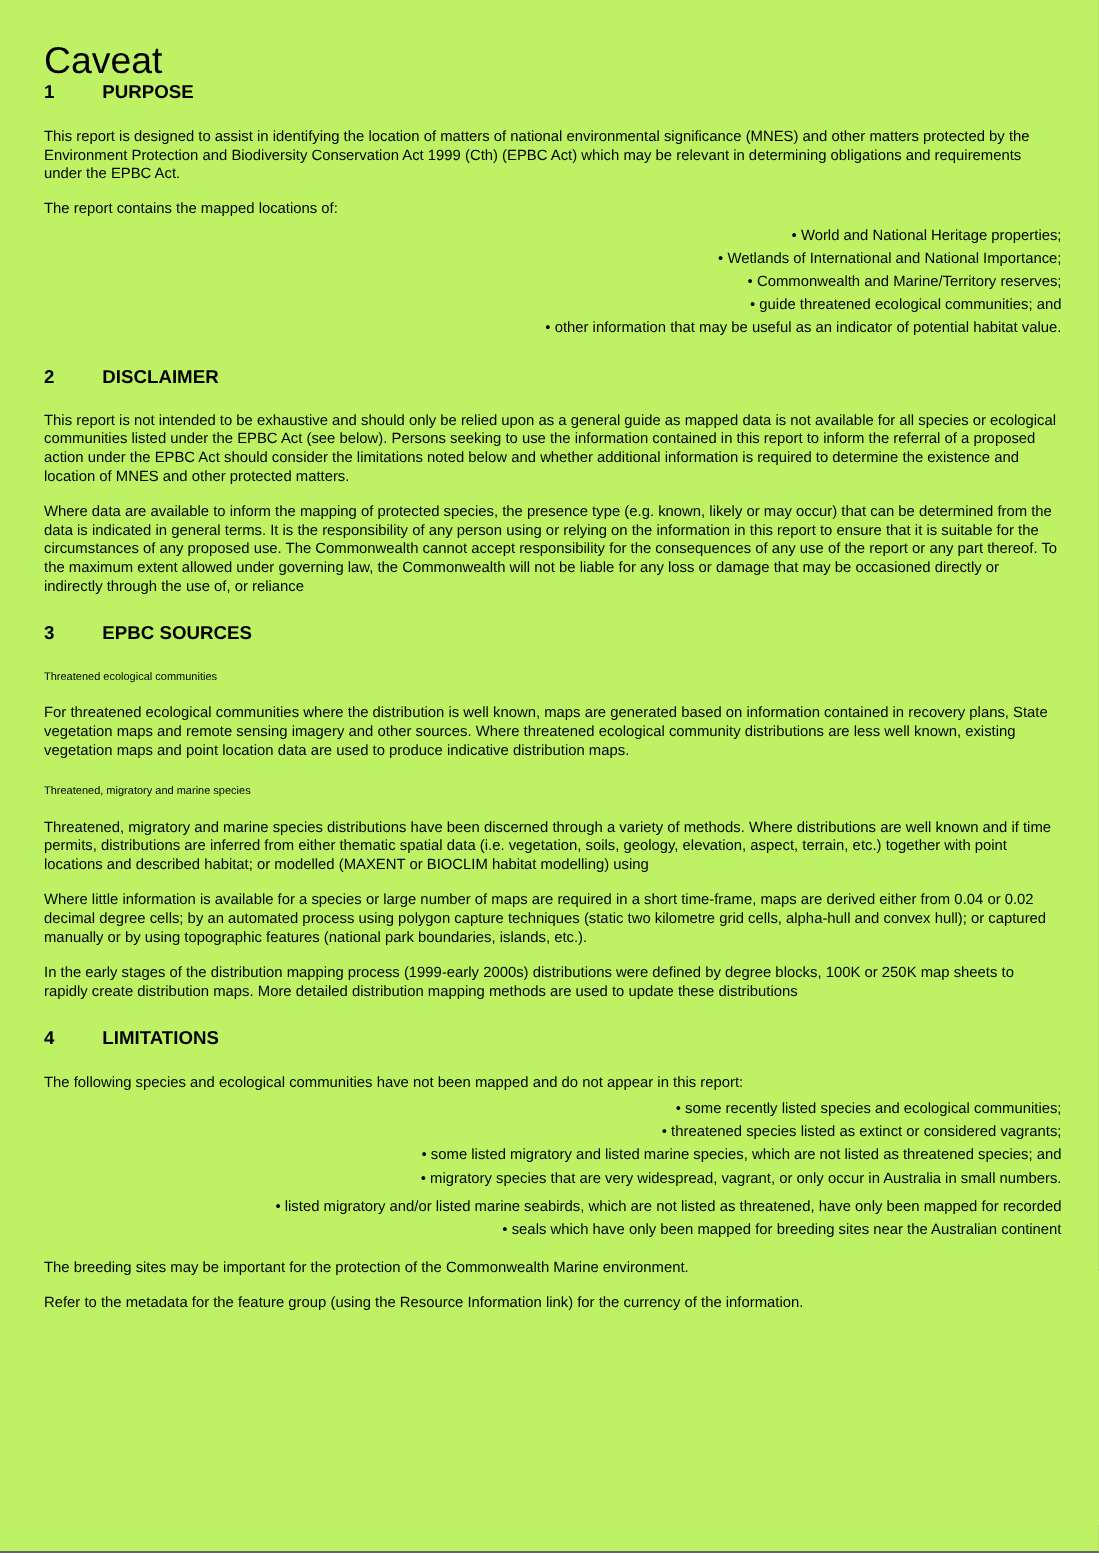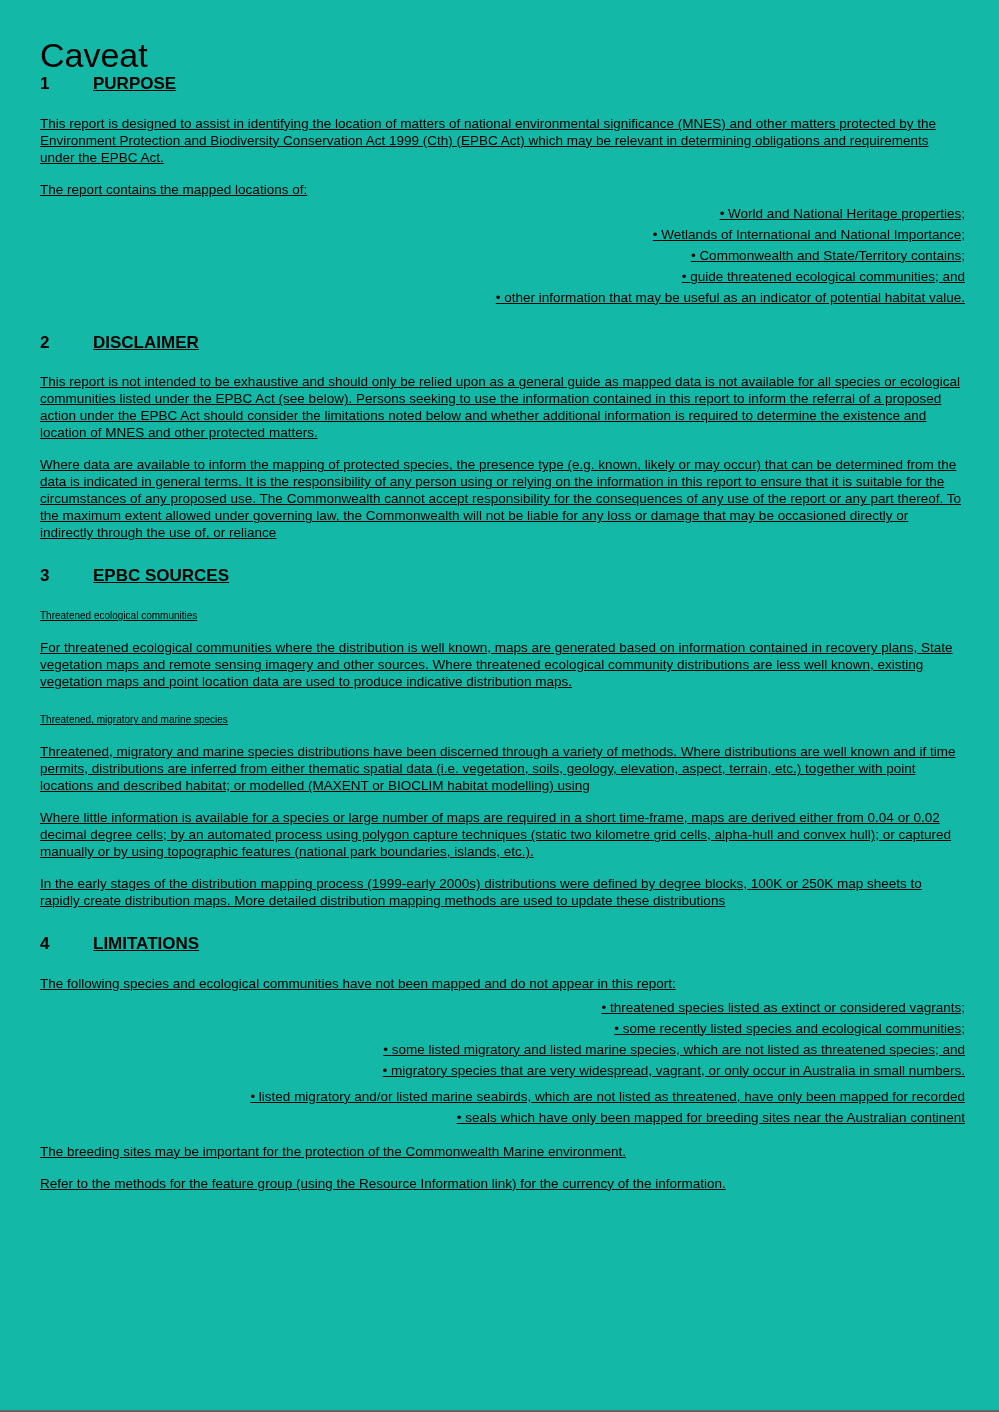--- a/index.html
+++ b/index.html
@@ -13,30 +13,30 @@
     font-family: "Liberation Sans", sans-serif;
     color: #000000;
     position: relative;
     overflow: hidden;
   }
   .page {
     box-sizing: border-box;
     width: 999px;
     height: 1412px;
     padding: 38px 34px 20px 40px;
-    background: #14b8a6;
+    background: #bef264;
   }
   h1.doc-title {
     font-size: 34px;
     font-weight: 400;
     line-height: 1.0;
     margin: 0;
     letter-spacing: 0;
   }
-  .doc-section { margin-top: 26px; text-decoration: underline; }
+  .doc-section { margin-top: 26px; }
   #doc-sections > .doc-section:first-child { margin-top: 3px; }
   .section-heading {
     font-size: 17px;
     font-weight: 700;
     line-height: 1.1;
     margin: 0 0 21px 0;
   }
   .sec-num { display: inline-block; width: 53px; font-weight: 700; }
   .para {
     font-size: 13.5px;
@@ -73,21 +73,21 @@
 <div class="page">
   <h1 class="doc-title">Caveat</h1>
   <main id="doc-sections">
       <section class="doc-section">
         <div class="section-heading"><span class="sec-num">1</span><span class="sec-title">PURPOSE</span></div>
         <p class="para">This report is designed to assist in identifying the location of matters of national environmental significance (MNES) and other matters protected by the Environment Protection and Biodiversity Conservation Act 1999 (Cth) (EPBC Act) which may be relevant in determining obligations and requirements under the EPBC Act.</p>
         <p class="para">The report contains the mapped locations of:</p>
         <ul class="bullet-list">
           <li>World and National Heritage properties;</li>
           <li>Wetlands of International and National Importance;</li>
-          <li>Commonwealth and State/Territory contains;</li>
+          <li>Commonwealth and Marine/Territory reserves;</li>
           <li>guide threatened ecological communities; and</li>
           <li>other information that may be useful as an indicator of potential habitat value.</li>
         </ul>
       </section>
       <section class="doc-section">
         <div class="section-heading"><span class="sec-num">2</span><span class="sec-title">DISCLAIMER</span></div>
         <p class="para">This report is not intended to be exhaustive and should only be relied upon as a general guide as mapped data is not available for all species or ecological communities listed under the EPBC Act (see below). Persons seeking to use the information contained in this report to inform the referral of a proposed action under the EPBC Act should consider the limitations noted below and whether additional information is required to determine the existence and location of MNES and other protected matters.</p>
         <p class="para">Where data are available to inform the mapping of protected species, the presence type (e.g. known, likely or may occur) that can be determined from the data is indicated in general terms.  It is the responsibility of any person using or relying on the information in this report to ensure that it is suitable for the circumstances of any proposed use. The Commonwealth cannot accept responsibility for the consequences of any use of the report or any part thereof. To the maximum extent allowed under governing law, the Commonwealth will not be liable for any loss or damage that may be occasioned directly or indirectly through the use of, or reliance</p>
       </section>
       <section class="doc-section">
@@ -96,27 +96,27 @@
         <p class="para">For threatened ecological communities where the distribution is well known, maps are generated based on information contained in recovery plans, State vegetation maps and remote sensing imagery and other sources. Where threatened ecological community distributions are less well known, existing vegetation maps and point location data are used to produce indicative distribution maps.</p>
         <p class="subheading">Threatened, migratory and marine species</p>
         <p class="para">Threatened, migratory and marine species distributions have been discerned through a variety of methods.  Where distributions are well known and if time permits, distributions are inferred from either thematic spatial data (i.e. vegetation, soils, geology, elevation, aspect, terrain, etc.) together with point locations and described habitat; or modelled (MAXENT or BIOCLIM habitat modelling) using</p>
         <p class="para">Where little information is available for a species or large number of maps are required in a short time-frame, maps are derived either from 0.04 or 0.02 decimal degree cells; by an automated process using polygon capture techniques (static two kilometre grid cells, alpha-hull and convex hull); or captured manually or by using topographic features (national park boundaries, islands, etc.).</p>
         <p class="para">In the early stages of the distribution mapping process (1999-early 2000s) distributions were defined by degree blocks, 100K or 250K map sheets to rapidly create distribution maps. More detailed distribution mapping methods are used to update these distributions</p>
       </section>
       <section class="doc-section">
         <div class="section-heading"><span class="sec-num">4</span><span class="sec-title">LIMITATIONS</span></div>
         <p class="para">The following species and ecological communities have not been mapped and do not appear in this report:</p>
         <ul class="bullet-list">
+          <li>some recently listed species and ecological communities;</li>
           <li>threatened species listed as extinct or considered vagrants;</li>
-          <li>some recently listed species and ecological communities;</li>
           <li>some listed migratory and listed marine species, which are not listed as threatened species; and</li>
           <li>migratory species that are very widespread, vagrant, or only occur in Australia in small numbers.</li>
         </ul>
         <ul class="bullet-list">
           <li>listed migratory and/or listed marine seabirds, which are not listed as threatened, have only been mapped for recorded</li>
           <li>seals which have only been mapped for breeding sites near the Australian continent</li>
         </ul>
         <p class="para">The breeding sites may be important for the protection of the Commonwealth Marine environment.</p>
-        <p class="para">Refer to the methods for the feature group (using the Resource Information link) for the currency of the information.</p>
+        <p class="para">Refer to the metadata for the feature group (using the Resource Information link) for the currency of the information.</p>
       </section>
     </main>
 </div>
 <div class="page-bottom-edge"></div>
 
 </body></html>

